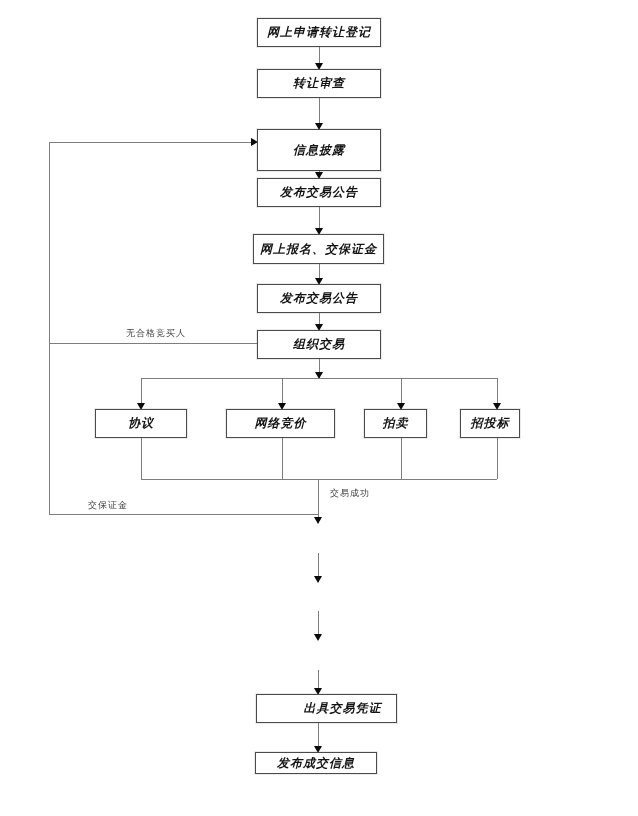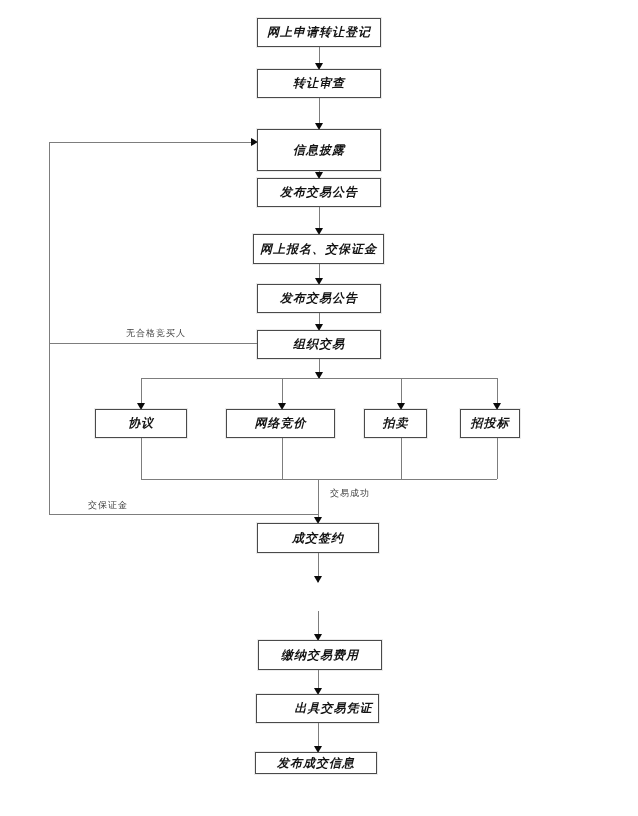--- a/index.html
+++ b/index.html
@@ -105,21 +105,19 @@
       <div class="node" style="left: 245px; top: 57px; width: 124px; height: 29px;">转让审查</div>
       <div class="node" style="left: 245px; top: 117px; width: 124px; height: 42px;">信息披露</div>
       <div class="node" style="left: 245px; top: 166px; width: 124px; height: 29px;">发布交易公告</div>
       <div class="node" style="left: 241px; top: 222px; width: 131px; height: 30px;">网上报名、交保证金</div>
       <div class="node" style="left: 245px; top: 272px; width: 124px; height: 29px;">发布交易公告</div>
       <div class="node" style="left: 245px; top: 318px; width: 124px; height: 29px;">组织交易</div>
       <div class="node" style="left: 83px; top: 397px; width: 92px; height: 29px;">协议</div>
       <div class="node" style="left: 214px; top: 397px; width: 109px; height: 29px;">网络竞价</div>
       <div class="node" style="left: 352px; top: 397px; width: 63px; height: 29px;">拍卖</div>
       <div class="node" style="left: 448px; top: 397px; width: 60px; height: 29px;">招投标</div>
-      <div class="node" style="left: 245px; top: 511px; width: 122px; height: 30px;">成交签约</div>
-      <div class="node" style="left: 246px; top: 628px; width: 124px; height: 30px;">缴纳交易费用</div>
-      <div class="node" style="left: 244px; top: 682px; width: 123px; height: 29px; padding-left: 32px;">出具交易凭证</div>
+      <div class="node" style="left: 244px; top: 682px; width: 141px; height: 29px; padding-left: 32px;">出具交易凭证</div>
       <div class="node" style="left: 243px; top: 740px; width: 122px; height: 22px;">发布成交信息</div>
       <div class="edge-label" style="left: 112px; top: 315px;">无合格竞买人</div>
       <div class="edge-label" style="left: 316px; top: 475px;">交易成功</div>
       <div class="edge-label" style="left: 74px; top: 487px;">交保证金</div>
     </div>
 </div>
 
 </body></html>

